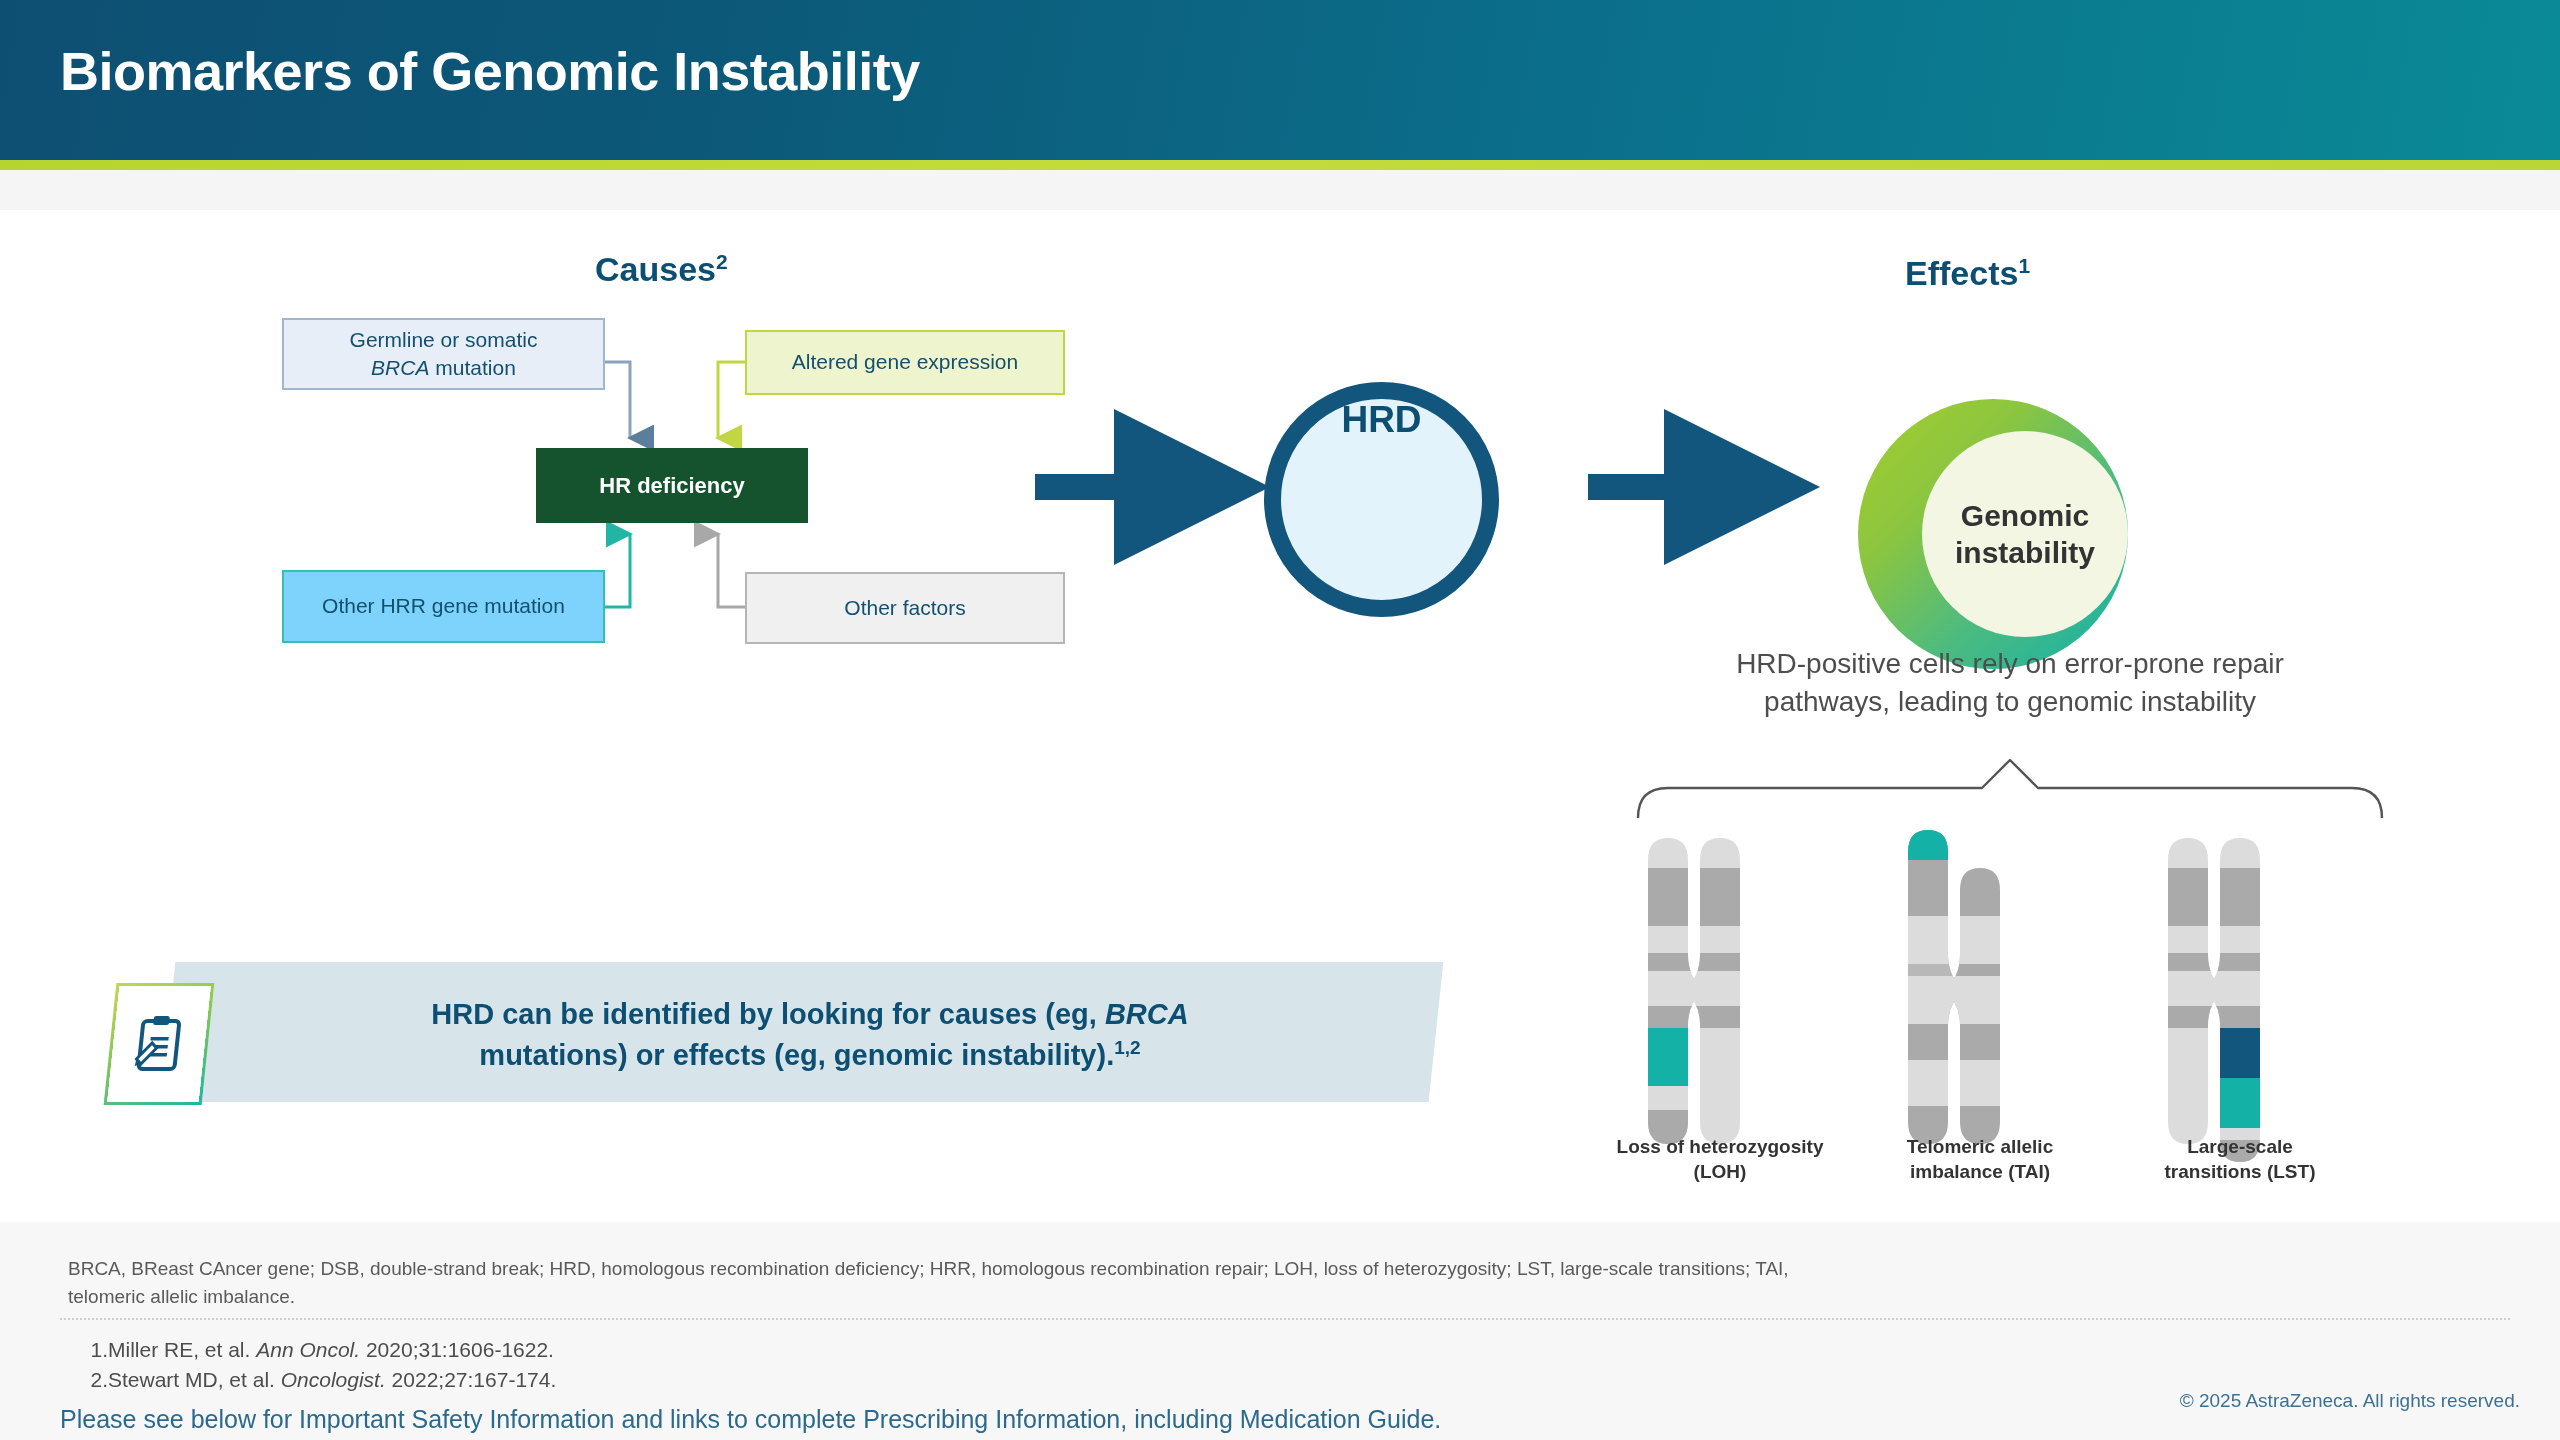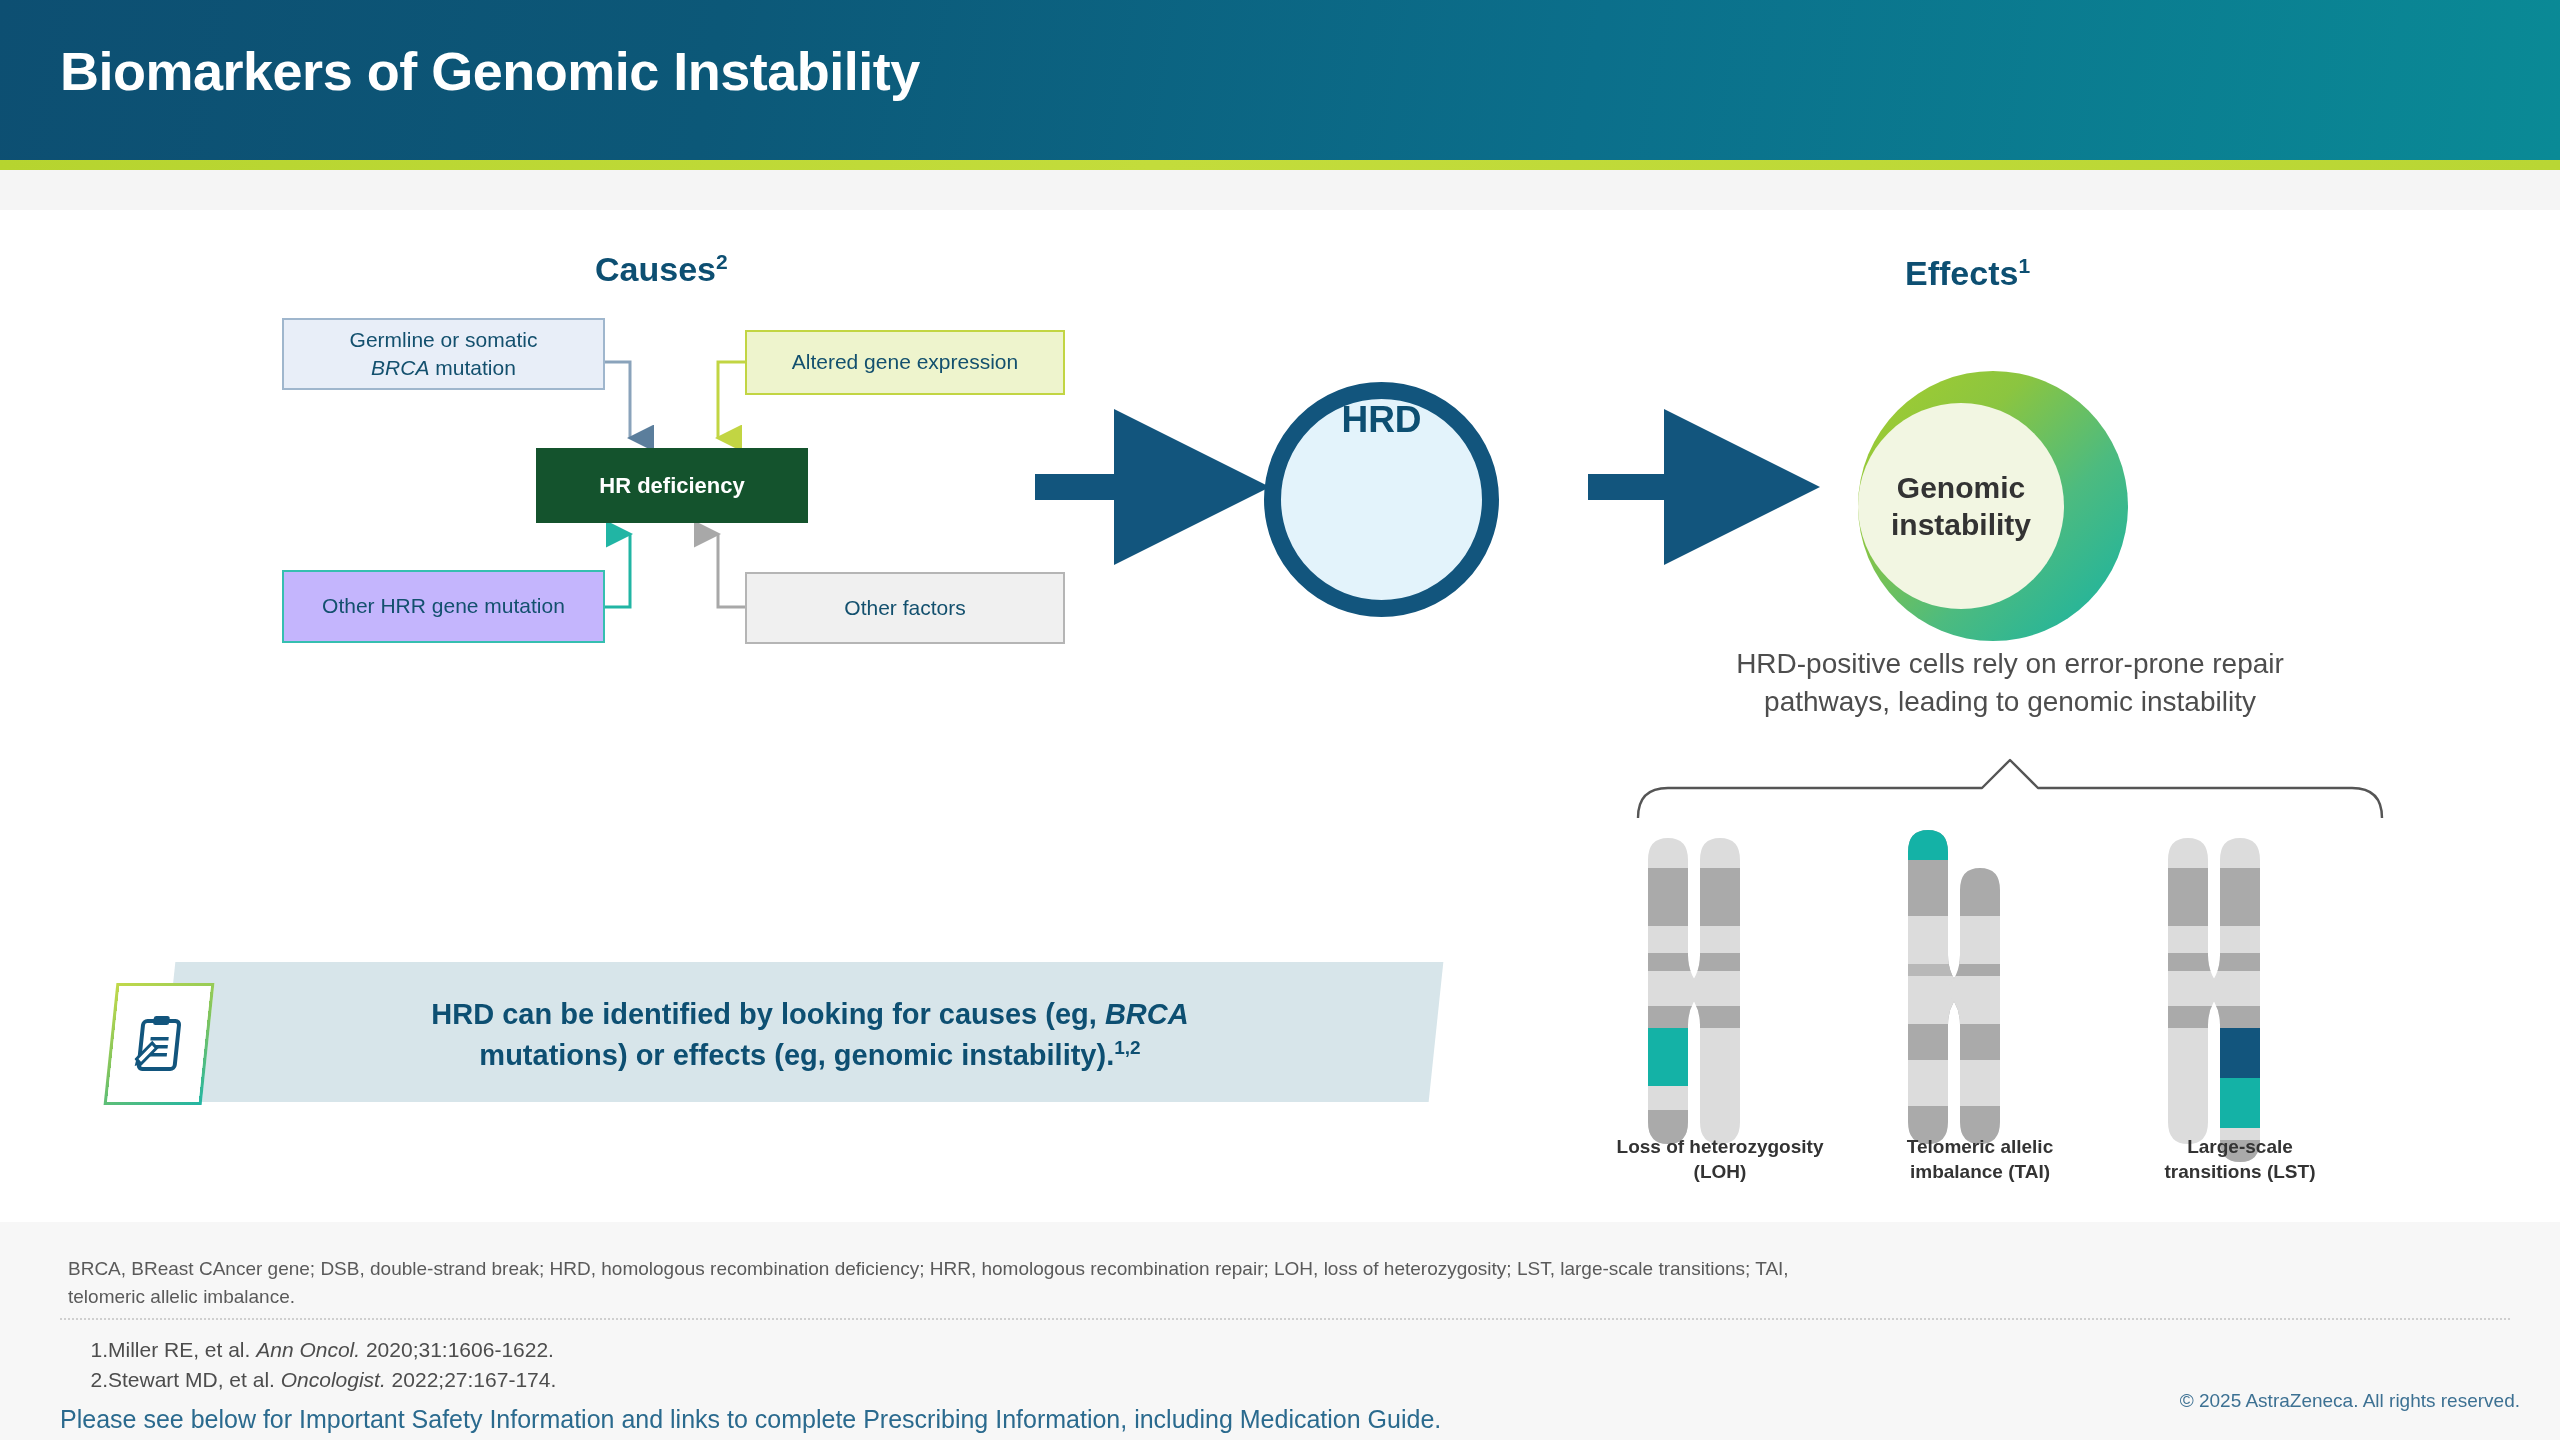--- a/index.html
+++ b/index.html
@@ -41,21 +41,21 @@
   .cbox {
     position: absolute; display: flex; align-items: center; justify-content: center;
     text-align: center; font-size: 21px; color: #13506e; line-height: 1.35;
     border-width: 2px; border-style: solid;
   }
   #box-germline { left: 282px; top: 318px; width: 323px; height: 72px;
     background: #e8eef8; border-color: #9fb6cd; }
   #box-altered { left: 745px; top: 330px; width: 320px; height: 65px;
     background: #eef4cd; border-color: #c2d543; }
   #box-hrr { left: 282px; top: 570px; width: 323px; height: 73px;
-    background: #c4b5fd; border-color: #35bfb0; }
+    background: #7dd3fc; border-color: #35bfb0; }
   #box-other { left: 745px; top: 572px; width: 320px; height: 72px;
     background: #f0f0f0; border-color: #b5b5b5; }
   #box-hrd {
     left: 536px; top: 448px; width: 272px; height: 75px;
     background: #14532d; border: none; color: #ffffff;
     font-size: 22px; font-weight: bold;
   }
   .ital { font-style: italic; }
 
   
@@ -65,24 +65,24 @@
   
   #hrd-circle {
     position: absolute; left: 1264px; top: 382px; width: 235px; height: 235px;
     border-radius: 50%; background: #e3f3fb; border: 17px solid #12557d;
     display: flex; align-items: flex-start; justify-content: center;
     font-size: 37px; font-weight: bold; color: #0d4f72;
   }
 
   
   #gi-ring {
-    position: absolute; left: 1858px; top: 371px; width: 270px; height: 270px;
+    position: absolute; left: 1858px; top: 399px; width: 270px; height: 270px;
     border-radius: 50%;
     background: linear-gradient(135deg,#a5ce2e 0%, #8bc540 32%, #4dbb7f 62%, #14b2a6 100%);
-    display: flex; align-items: center; justify-content: flex-start;
+    display: flex; align-items: center; justify-content: flex-end;
   }
   #gi-inner {
     width: 206px; height: 206px; border-radius: 50%; background: #f2f6e2;
     display: flex; align-items: center; justify-content: center; text-align: center;
     font-size: 30px; font-weight: bold; color: #333333; line-height: 1.25;
   }
 
   
   #dsb-text {
     position: absolute; left: 110px; top: 752px; width: 1140px;

